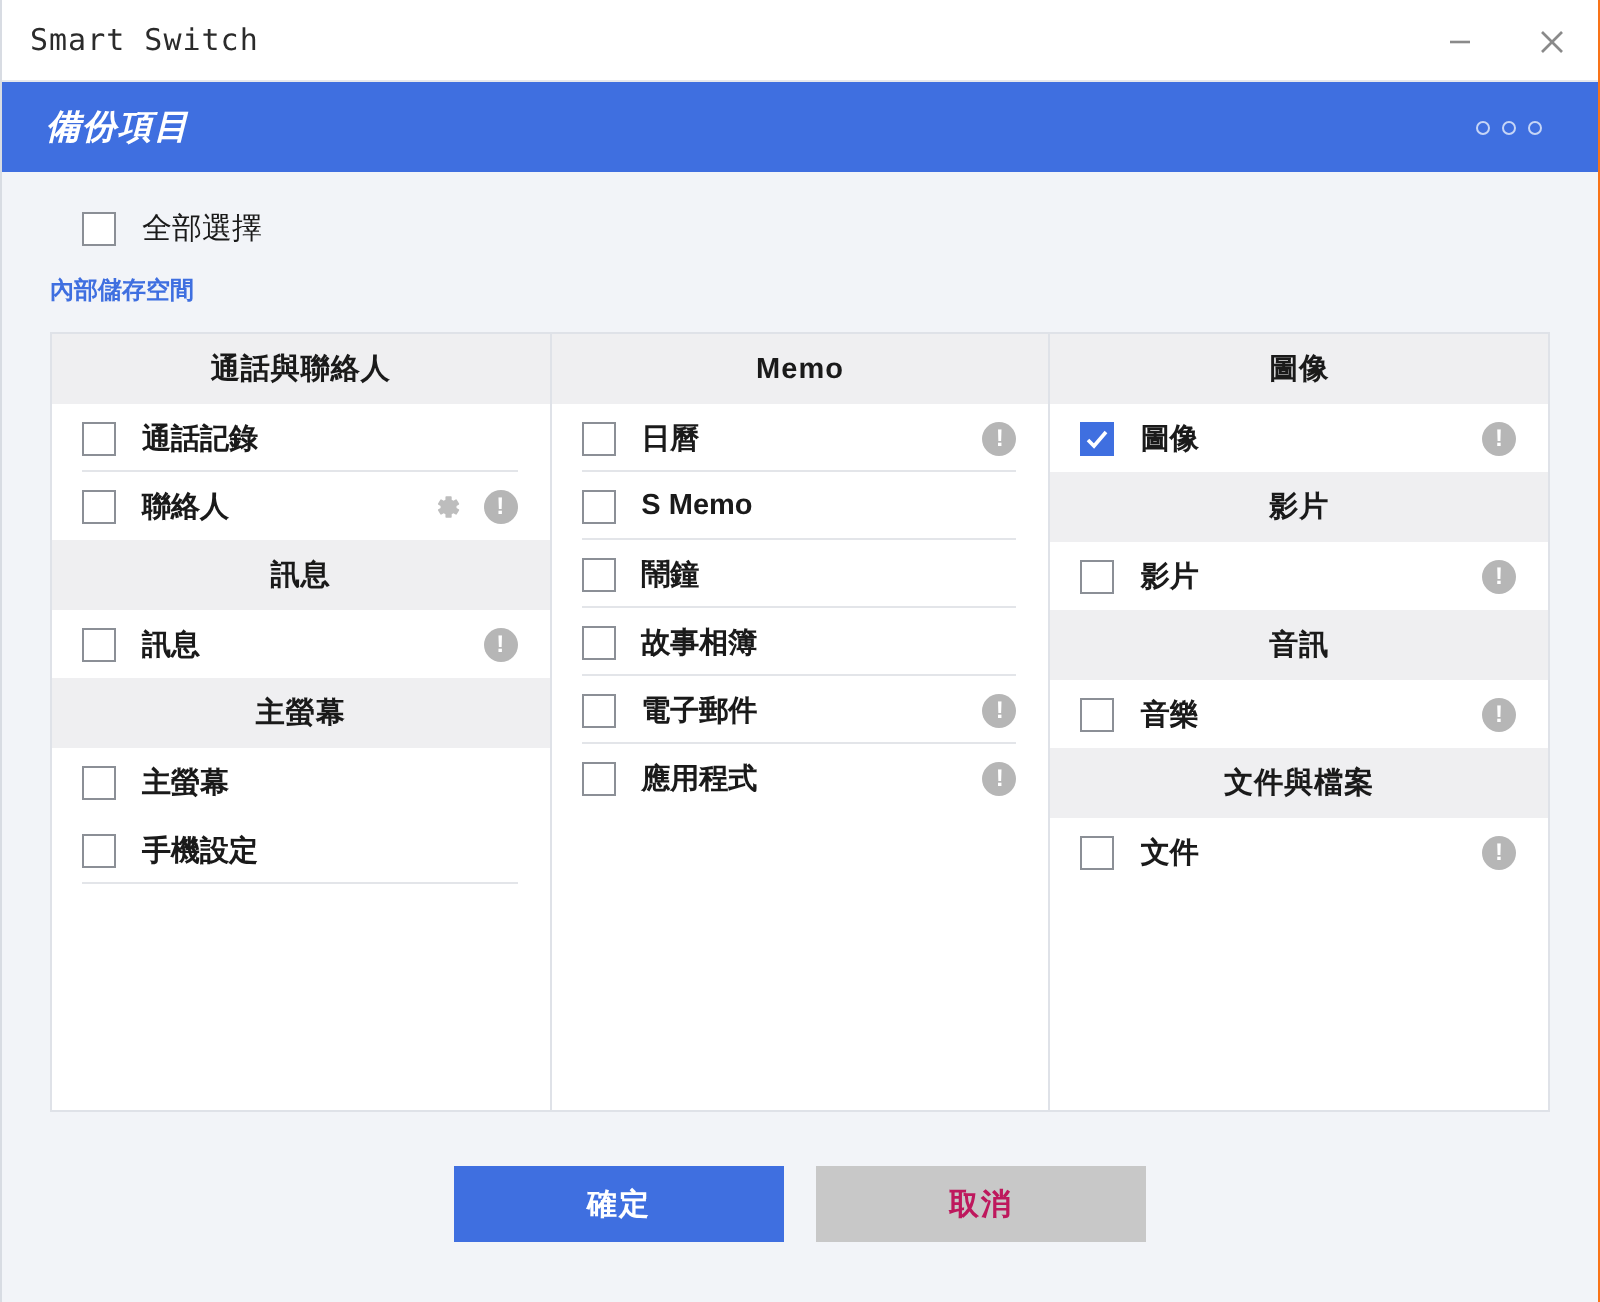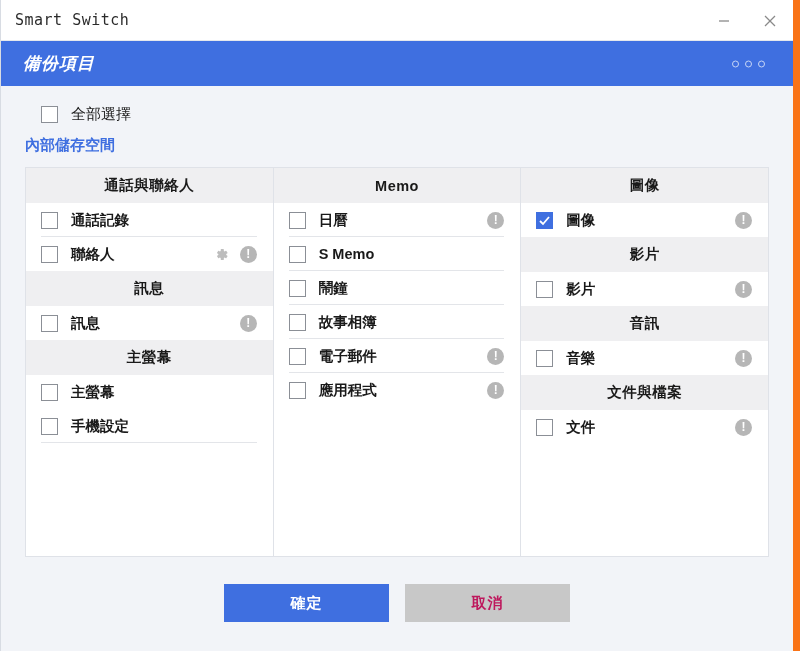--- a/index.html
+++ b/index.html
@@ -11,21 +11,21 @@
     background: #ffffff;
     font-family: "Liberation Sans", "DejaVu Sans", sans-serif;
   }
 
   #app {
     position: relative;
     width: 800px;
     height: 651px;
     background: #f2f4f8;
     border-left: 1px solid #d8dce3;
-    border-right: 7px solid #f97316;
+    border-right: 1px solid #f97316;
     overflow: hidden;
   }
 
   
   .titlebar {
     height: 41px;
     background: #ffffff;
     display: flex;
     align-items: center;
     border-bottom: 1px solid #e6e8ec;
@@ -101,21 +101,21 @@
     padding-left: 16px;
     margin-top: 6px;
   }
   .selectall-label {
     margin-left: 13px;
     font-size: 15px;
     color: #1a1a1a;
   }
 
   .storage-link {
-    font-size: 15px;
+    font-size: 12px;
     font-weight: bold;
     color: #3f6fe0;
     padding-left: 0;
     margin-top: 0;
     margin-bottom: 12px;
     display: inline-block;
     cursor: pointer;
   }
 
   

